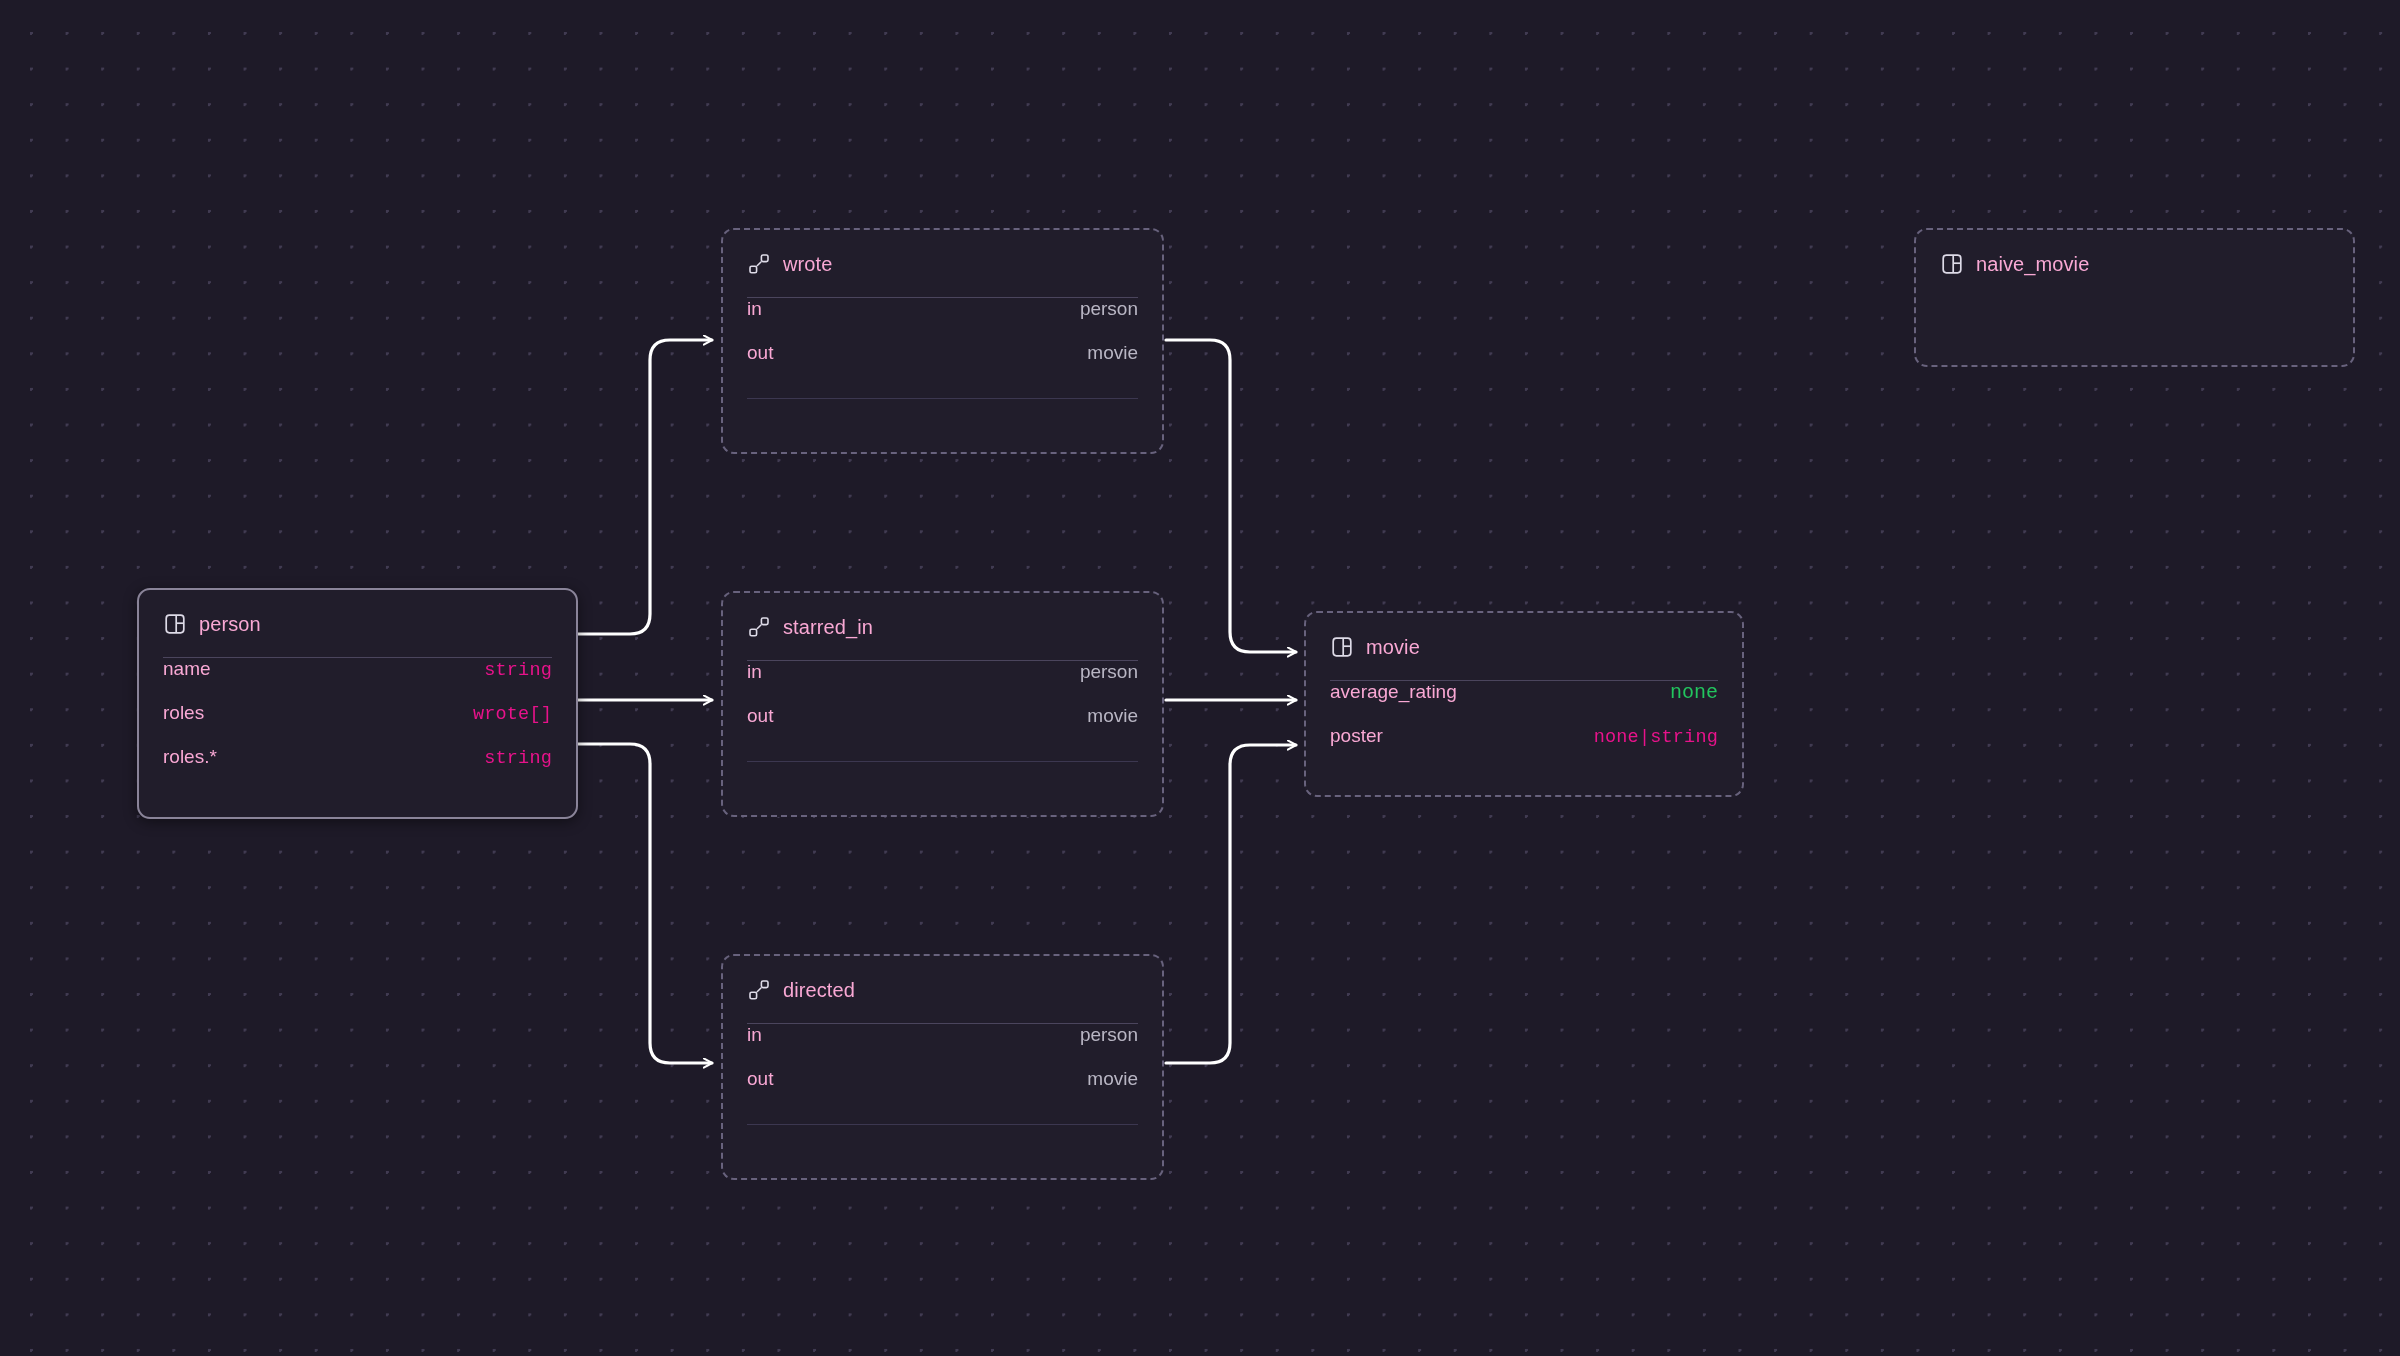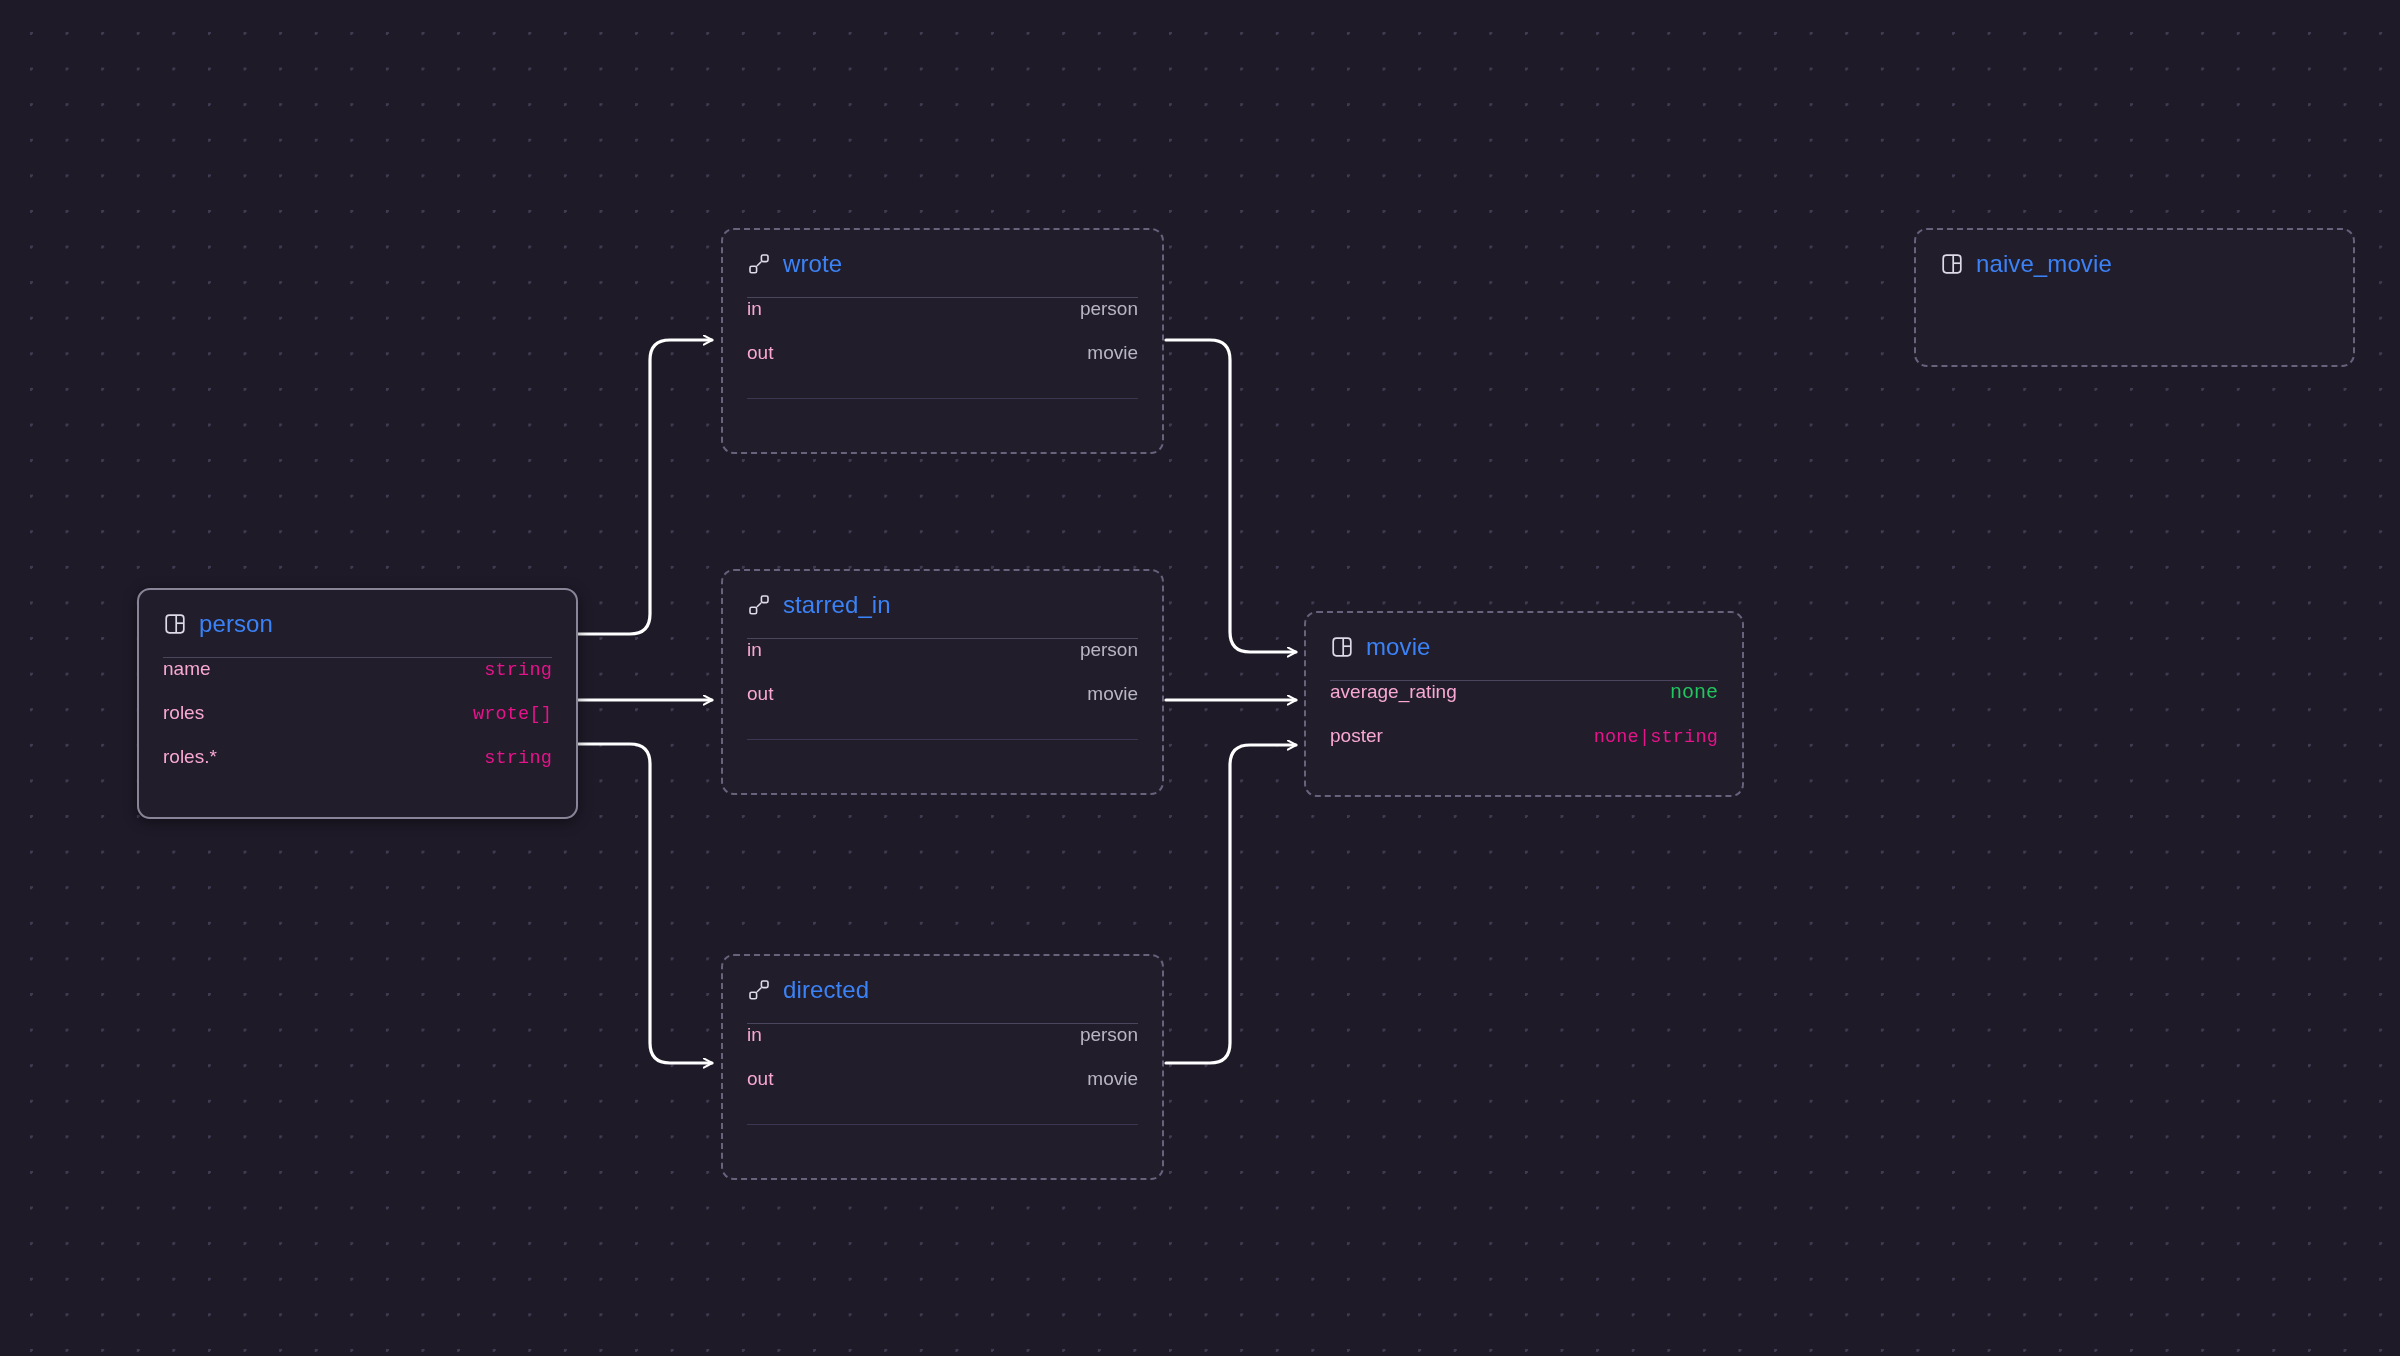--- a/index.html
+++ b/index.html
@@ -43,22 +43,22 @@
 
   .node-header {
     display: flex;
     align-items: center;
     gap: 12px;
     padding: 20px 24px 0 24px;
     height: 48px;
     box-sizing: border-box;
   }
   .node-title {
-    color: #3b82f6;
-    font-size: 24px;
+    color: #f9a8d4;
+    font-size: 20px;
     letter-spacing: .1px;
     line-height: 1;
     white-space: nowrap;
   }
   .node-icon { flex: 0 0 auto; display: block; line-height: 0; }
 
   .node-divider {
     height: 1px;
     background: #4b455d;
     margin: 19px 24px 0 24px;
@@ -165,21 +165,21 @@
         <span class="field-value v-plain">person</span>
       </div>
       <div class="field-row">
         <span class="field-name">out</span>
         <span class="field-value v-plain">movie</span>
       </div>
     </div>
     <div class="node-footer-divider"></div>
   </div>
 
-  <div class="node dashed" style="left:721px; top:569px; width:443px; height:226px;">
+  <div class="node dashed" style="left:721px; top:591px; width:443px; height:226px;">
     <div class="node-header">
       <span class="node-icon">
         <svg width="24" height="24" viewBox="0 0 24 24" fill="none" stroke="#dedbe8" stroke-width="1.6">
           <rect x="3.0" y="14.2" width="6.6" height="6.6" rx="1.6"></rect>
           <rect x="14.4" y="3.0" width="6.6" height="6.6" rx="1.6"></rect>
           <line x1="9.9" y1="14.0" x2="14.2" y2="9.8"></line>
         </svg>
       </span>
       <span class="node-title">starred_in</span>
     </div>

